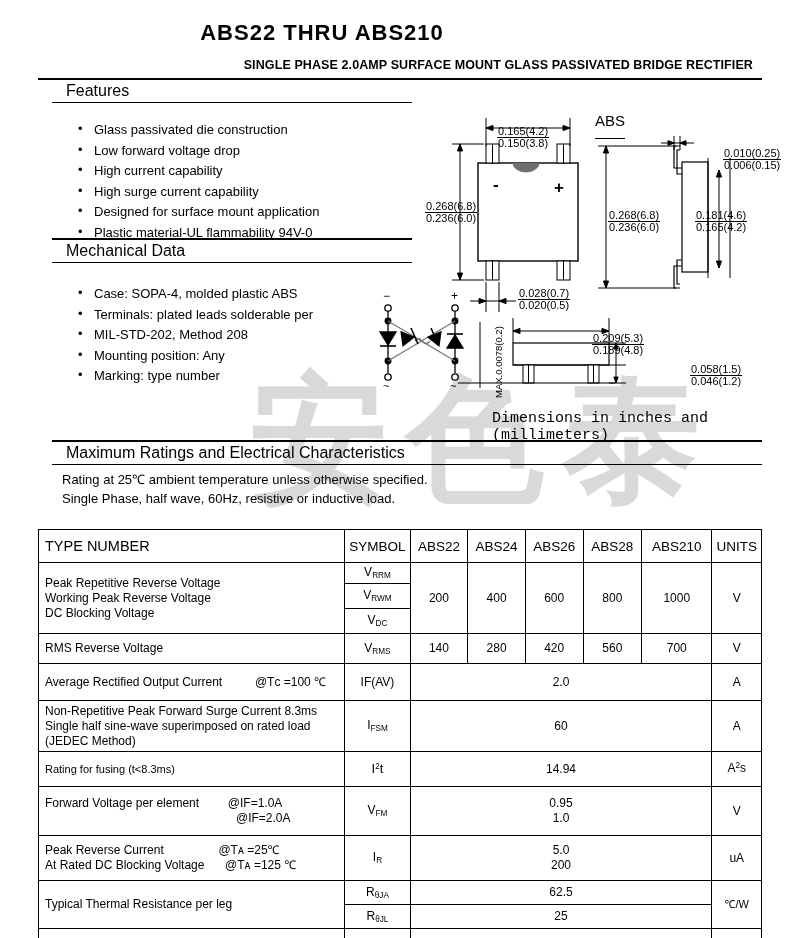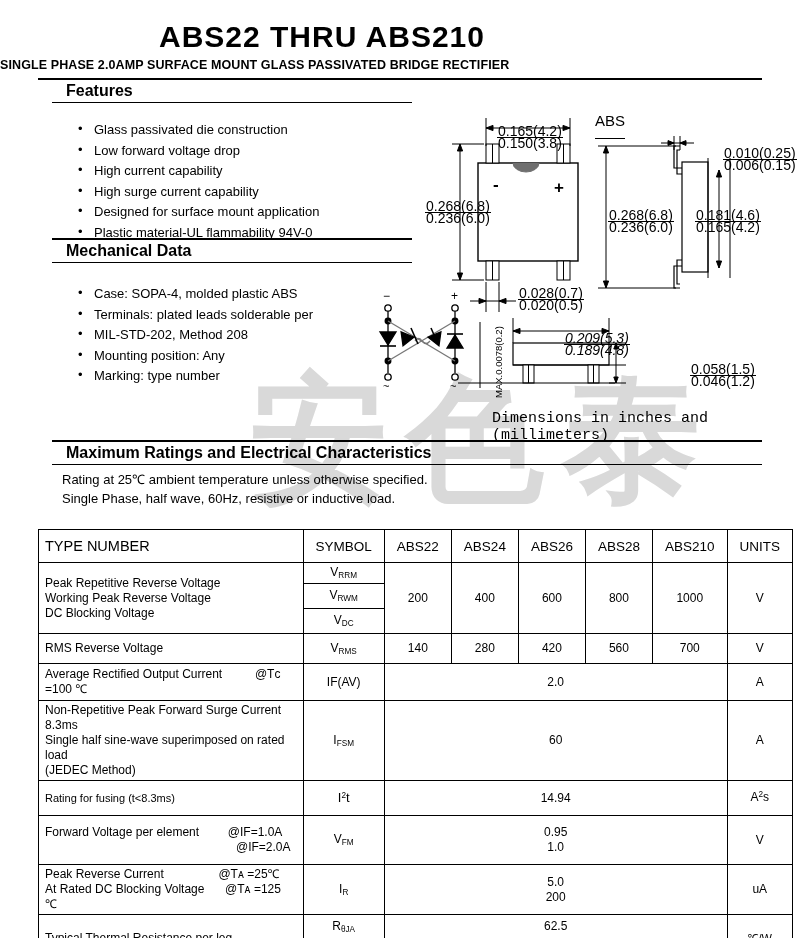--- a/index.html
+++ b/index.html
@@ -13,66 +13,66 @@
   .watermark{
     position:absolute;left:250px;top:360px;width:420px;height:175px;
     color:#d9d9d9;font-size:138px;letter-spacing:18px;
     font-family:"DejaVu Sans",sans-serif;font-weight:700;
     white-space:nowrap;z-index:0;user-select:none;line-height:160px;
   }
 
   
   .doc-title{
     position:absolute;left:0;top:20px;width:644px;text-align:center;
-    font-size:30px;font-weight:bold;letter-spacing:1px;
+    font-size:22px;font-weight:bold;letter-spacing:1px;
   }
   .doc-sub{
-    position:absolute;left:0;top:58px;width:753px;text-align:left;
+    position:absolute;left:0;top:58px;width:753px;text-align:right;
     font-size:12.5px;font-weight:bold;letter-spacing:.1px;
   }
 
   
-  .sec{position:absolute;z-index:3;font-weight:bold;}
+  .sec{position:absolute;z-index:3;}
   .sec .rule-top{border-top:2px solid #000;width:100%;}
   .sec .rule-bot{border-top:1.6px solid #000;width:100%;}
   .sec .sec-label{font-size:16px;padding:2px 0 2px 14px;}
 
   .bullets{position:absolute;z-index:3;font-size:13px;line-height:19.5px;}
   .bullets li{margin:0 0 1px 0;list-style:none;position:relative;padding-left:18px;}
   .bullets li:before{content:"\2022";position:absolute;left:2px;top:-1px;font-size:13px;}
   .bullets ul{margin:14px;padding:0;}
 
   
   .draw{position:absolute;left:430px;top:100px;width:370px;height:330px;z-index:2;}
   .abs-label{
     position:absolute;left:595px;top:112px;font-size:15px;
     border-bottom:1.4px solid #000;padding-bottom:9px;z-index:3;
   }
-  .dimtxt{position:absolute;font-size:14px;line-height:10.5px;white-space:nowrap;z-index:4;
+  .dimtxt{position:absolute;font-size:11px;line-height:10.5px;white-space:nowrap;z-index:4;
           font-family:"Liberation Sans",sans-serif;}
   .dimtxt .frac{border-bottom:1px solid #000;display:block;padding:0 1px;}
   .dimtxt .den{display:block;padding:0 1px;}
   .vtxt{position:absolute;font-size:9.5px;white-space:nowrap;z-index:4;
         transform:rotate(-90deg);transform-origin:left top;}
 
   .dimnote{
     position:absolute;left:492px;top:410px;font-size:15px;z-index:3;
     font-family:Liberation Mono, monospace;
   }
 
   
   .notes{position:absolute;left:62px;top:470px;font-size:13px;line-height:19px;z-index:3;}
 
   
   table.spec{
     position:absolute;left:38px;top:529px;width:724px;
     border-collapse:collapse;font-size:12px;z-index:3;background:transparent;
   }
   table.spec td{
-    border:1px solid #000;padding:2px 12px;vertical-align:middle;
+    border:1px solid #000;padding:2px 4px;vertical-align:middle;
     line-height:15px;
   }
   table.spec td.lbl{text-align:left;padding-left:6px;}
   table.spec td.ctr{text-align:center;}
   .hdr td{font-size:13.5px;height:28px;}
   .hdr td.typenum{font-size:14.5px;}
   sub{font-size:8.2px;vertical-align:baseline;position:relative;top:2px;letter-spacing:0;}
   sup{font-size:8.2px;vertical-align:baseline;position:relative;top:-4px;}
 </style>
 </head>
@@ -234,21 +234,21 @@
   </div>
   <div class="dimtxt" style="left:608px;top:210px;">
     <span class="frac">0.268(6.8)</span>
     <span class="den">0.236(6.0)</span>
   </div>
   <div class="dimtxt" style="left:695px;top:210px;">
     <span class="frac">0.181(4.6)</span>
     <span class="den">0.165(4.2)</span>
   </div>
 
-  <div class="dimtxt" style="left:564px;top:333px;font-style:italic;">
+  <div class="dimtxt" style="left:592px;top:333px;">
     <span class="frac">0.209(5.3)</span>
     <span class="den">0.189(4.8)</span>
   </div>
   <div class="dimtxt" style="left:690px;top:364px;">
     <span class="frac">0.058(1.5)</span>
     <span class="den">0.046(1.2)</span>
   </div>
   <div class="vtxt" style="left:493px;top:398px;">MAX.0.0078(0.2)</div>
 
   <div class="dimnote">Dimensions in inches and (millimeters)</div>

